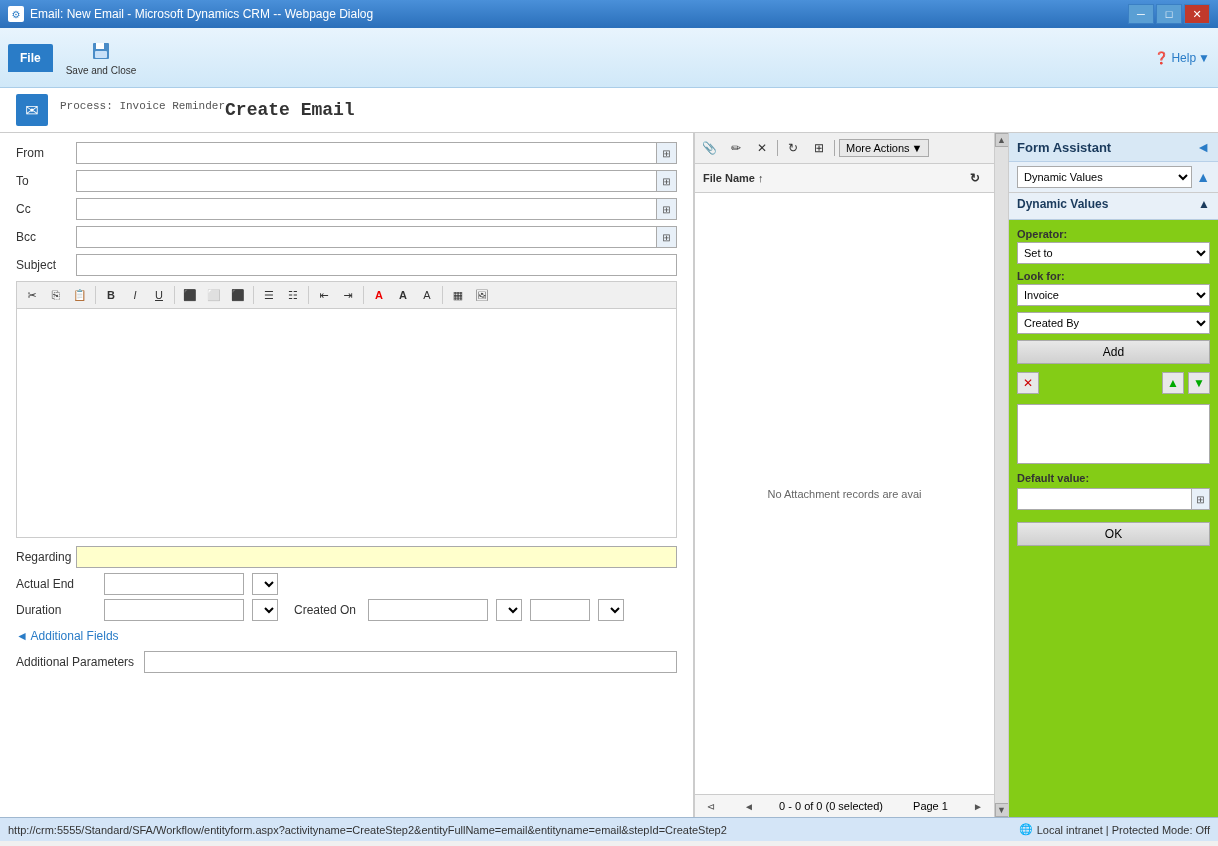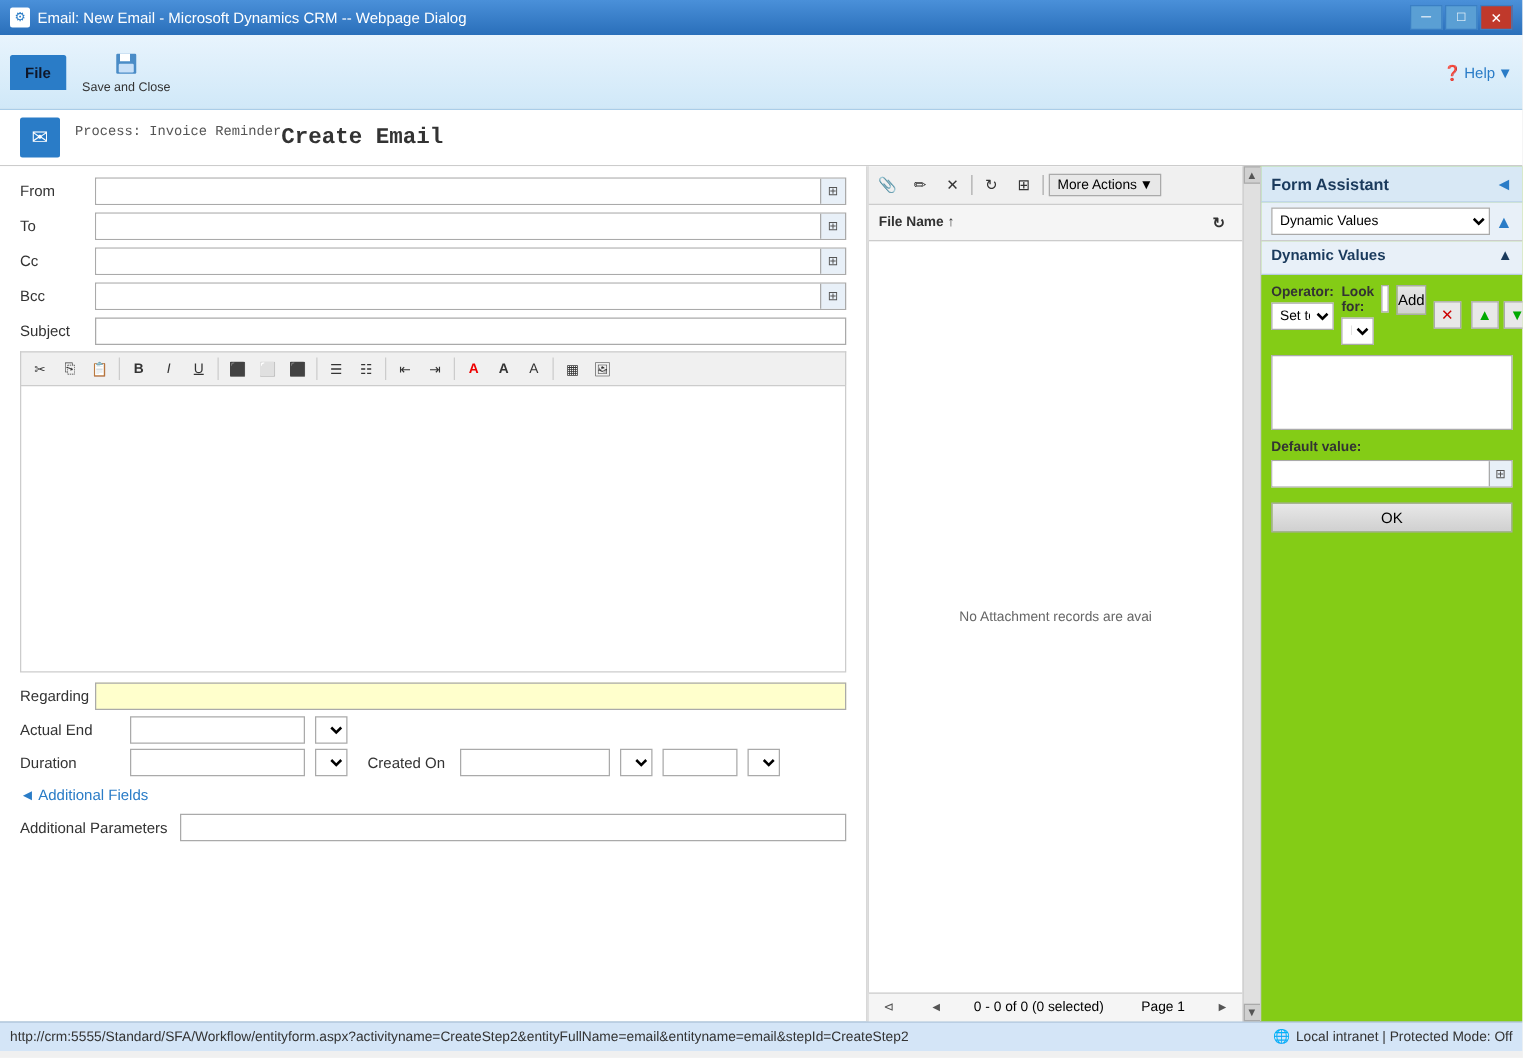--- a/index.html
+++ b/index.html
@@ -35,21 +35,21 @@
       border-bottom: 1px solid #aacde8;
       height: 60px;
       display: flex;
       align-items: center;
       padding: 0 8px;
       justify-content: space-between;
     }
     .ribbon-left { display: flex; align-items: center; gap: 4px; }
     .ribbon-tab {
       background: #2a7cc7;
-      color: #0f172a;
+      color: #ffffff;
       padding: 4px 12px;
       font-size: 12px;
       font-weight: bold;
       border-radius: 2px 2px 0 0;
       height: 28px;
       display: flex;
       align-items: center;
     }
     .ribbon-btn {
       display: flex;
@@ -277,21 +277,21 @@
     .assistant-section-header {
       display: flex;
       align-items: center;
       justify-content: space-between;
       font-weight: bold;
       color: #1a3a5c;
       font-size: 12px;
       margin-bottom: 4px;
     }
 
-    .assistant-body { padding: 8px; display: flex; flex-direction: row; gap: 6px; }
+    .assistant-body { padding: 8px; display: flex; flex-direction: column; gap: 6px; }
     .assistant-field-label { font-size: 11px; font-weight: bold; color: #333; margin-bottom: 2px; }
     .assistant-select {
       width: 100%;
       height: 22px;
       border: 1px solid #aaa;
       font-size: 11px;
       background: white;
       padding: 0 2px;
     }
     .assistant-add-btn {

